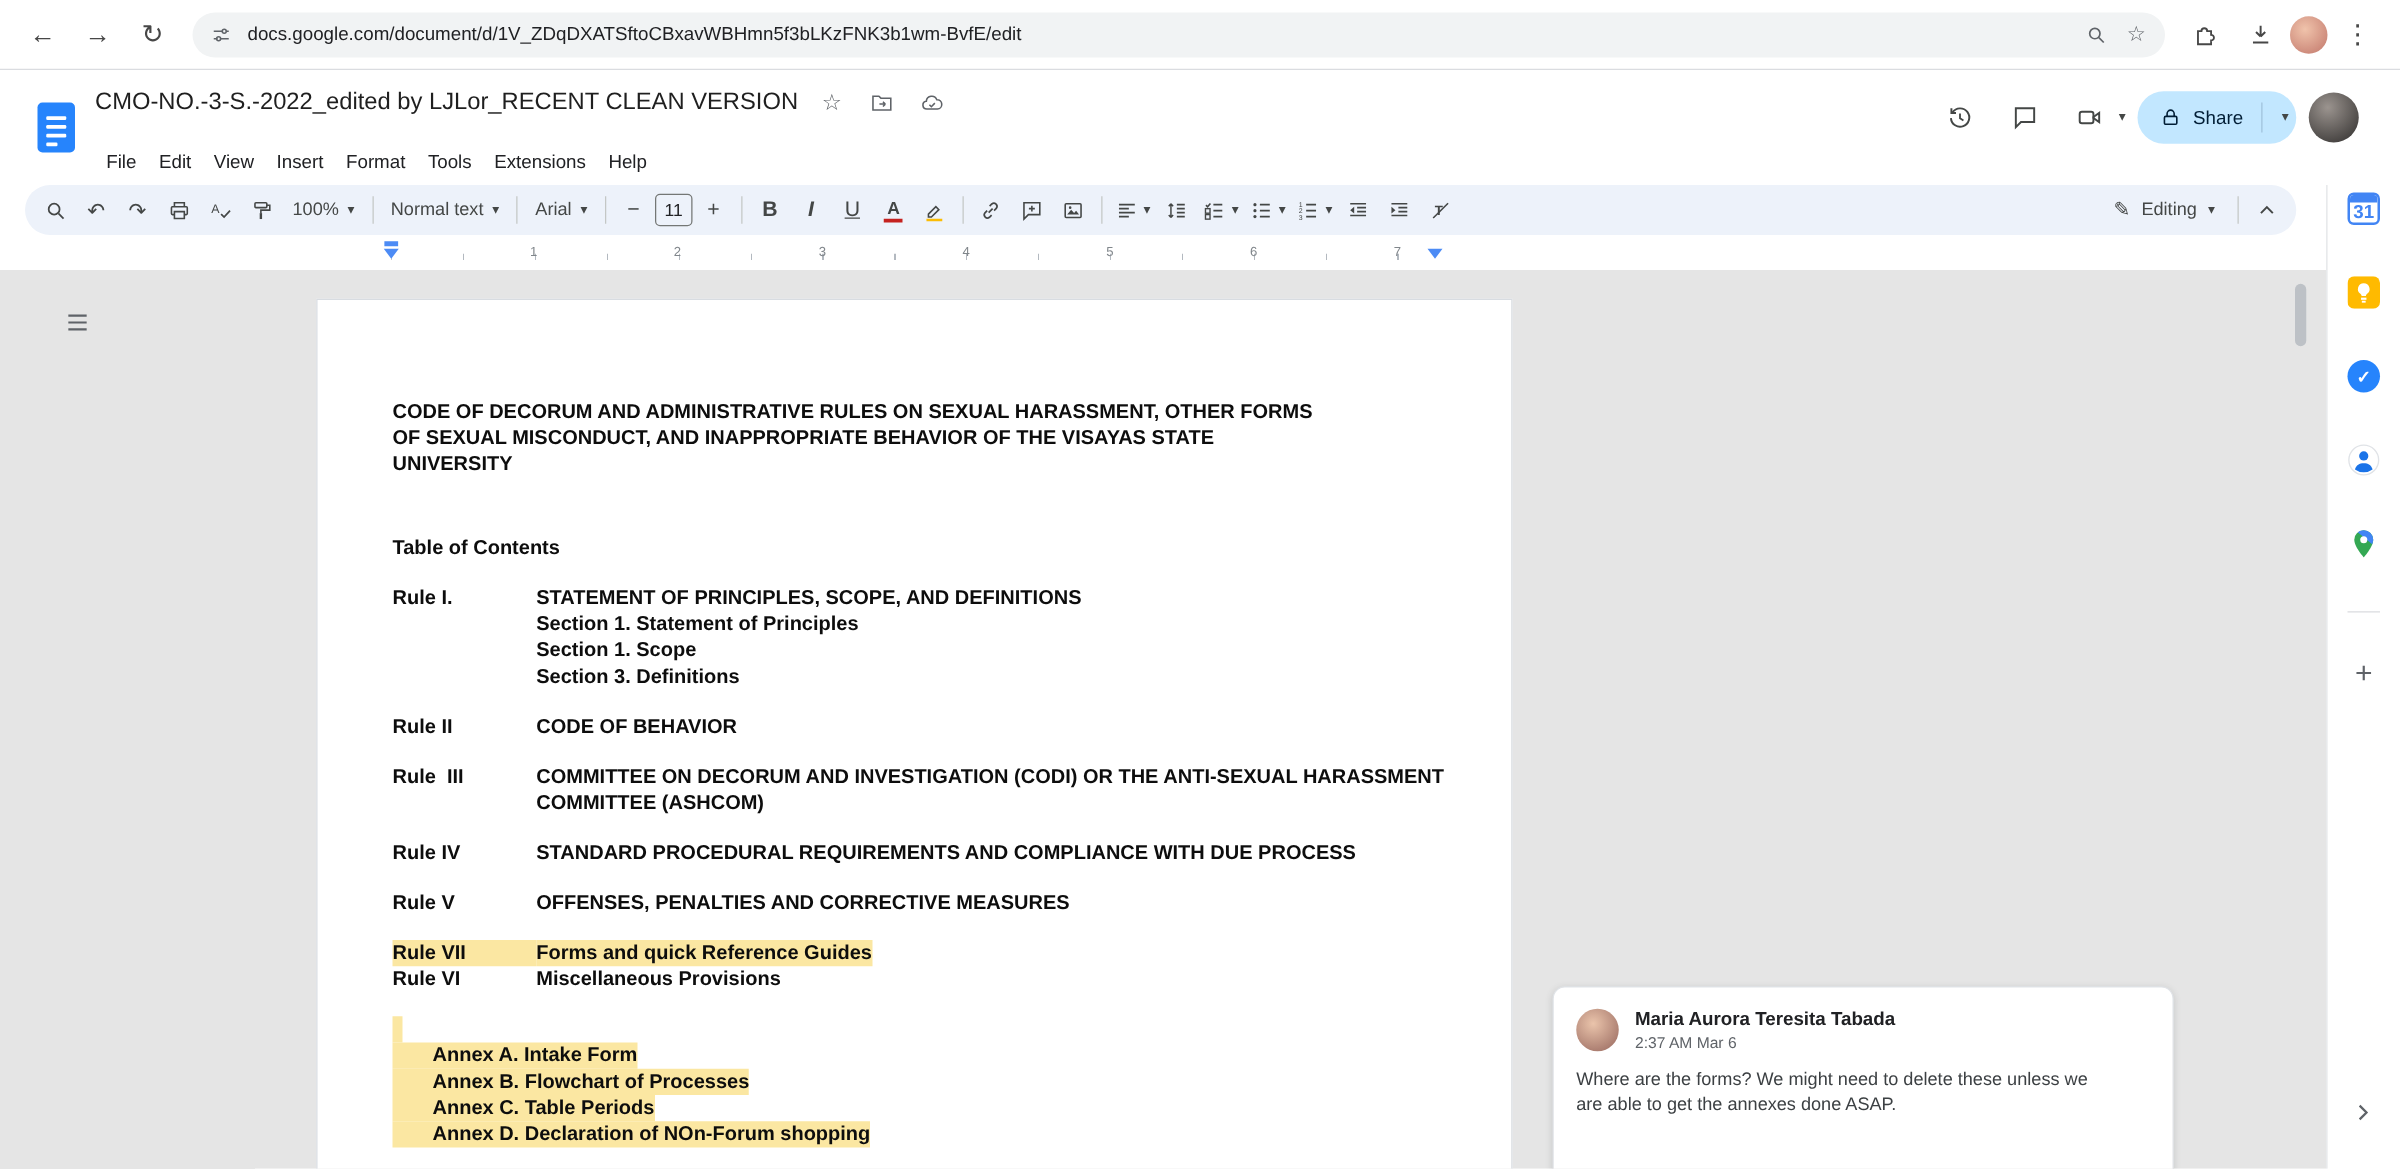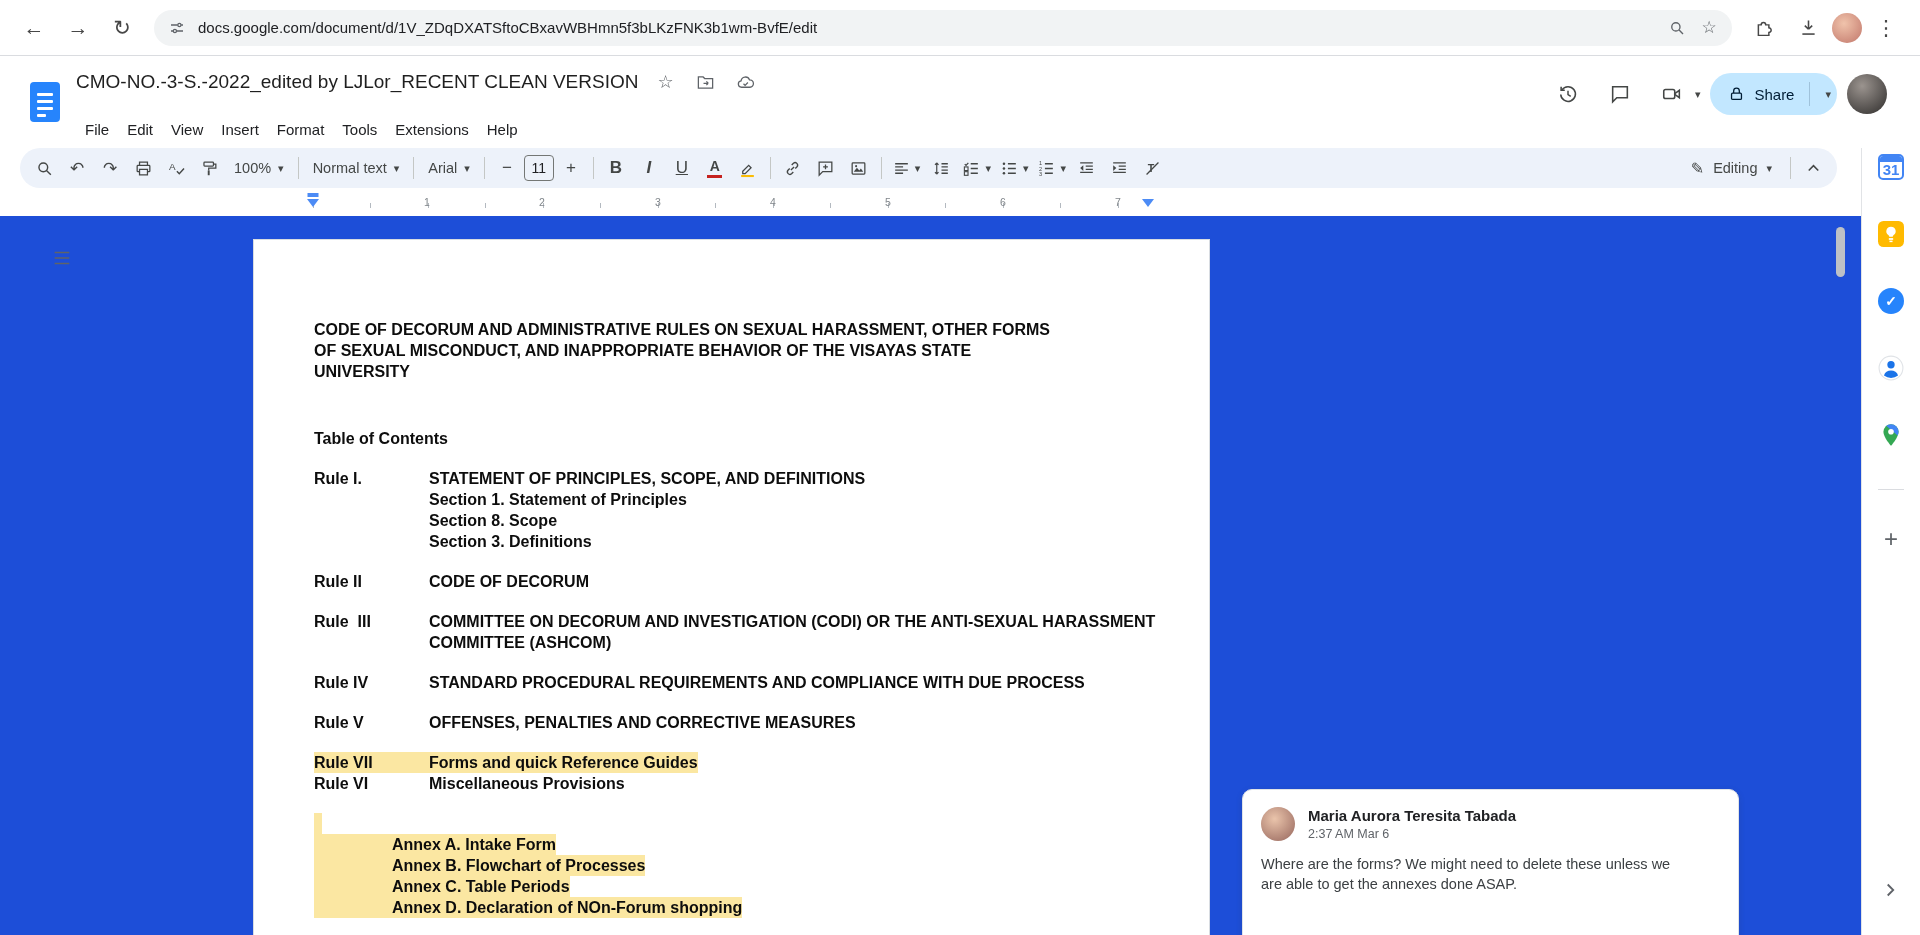--- a/index.html
+++ b/index.html
@@ -70,39 +70,39 @@
   #ruler{position:absolute;top:188px;left:0;right:59px;height:28px;background:#fff}
   .rnum{position:absolute;top:8px;font-size:10.5px;color:#80868b;transform:translateX(-50%)}
   .rticks{position:absolute;left:313px;width:836px;top:15px;height:5px;
     background:repeating-linear-gradient(to right,#b3b9c0 0 1px,transparent 1px 57.5px)}
   .mk-rect{position:absolute;top:5px;width:11px;height:4px;background:#4c8bf5;transform:translateX(-50%)}
   .mk-tri{position:absolute;top:11px;width:0;height:0;border-left:6px solid transparent;
     border-right:6px solid transparent;border-top:8px solid #4c8bf5;transform:translateX(-50%)}
   .vnum{position:absolute;left:7px;font-size:10.5px;color:#80868b}
 
   
-  #canvas{position:absolute;top:216px;left:0;right:59px;bottom:0;background:#1d4ed8;overflow:hidden}
+  #canvas{position:absolute;top:216px;left:0;right:59px;bottom:0;background:#e5e5e5;overflow:hidden}
   .outline-btn{position:absolute;left:48px;top:28px;width:28px;height:28px;display:flex;
     align-items:center;justify-content:center;color:#5f6368}
   .outline-btn svg{width:22px;height:22px}
   .page{position:absolute;left:253px;top:23px;width:957px;height:760px;background:#fff;
     border:1px solid #d8dce1}
   .doc-content{padding:79px 48px 0 60px;font-size:16px;line-height:21px;font-weight:700;color:#0d0d0d}
   .doc-heading{margin-bottom:46px}
   .toc-head{margin-bottom:19px}
   .trow{display:flex;margin-bottom:19px}
   .trow.tight{margin-bottom:0}
   .rlabel{flex:0 0 115px;white-space:pre}
   .rtextcol{flex:1;min-width:0}
   .rtext{flex:1;min-width:0}
   .hl{background:#fbe7a2}
   .blankline{height:21px}
   .hl-mark{display:inline-block;width:8px;height:21px;background:#fbe7a2}
   .annex-line{height:21px}
-  .annex-line .hl{display:inline-block;padding-left:78px}
+  .annex-line .hl{display:inline-block;padding-left:32px}
   .vscroll{position:absolute;left:1836px;top:11px;width:9px;height:50px;border-radius:5px;background:#bdc1c6}
 
   
   .comment-card{position:absolute;left:1242px;top:573px;width:497px;height:178px;background:#fff;
     border:1px solid #e0e3e7;border-radius:10px;box-shadow:0 2px 6px rgba(60,64,67,.18);
     padding:17px 18px}
   .cc-head{display:flex;align-items:center;gap:13px}
   .cc-avatar{width:34px;height:34px;border-radius:50%;flex:none;
     background:radial-gradient(circle at 40% 35%,#eac4ab,#95655c)}
   .cc-name{font-size:15px;font-weight:700;color:#202124}
@@ -432,28 +432,28 @@
           <div>UNIVERSITY</div>
         </div>
 
         <div class="toc-head">Table of Contents</div>
 
         <div class="trow">
           <span class="rlabel">Rule I.</span>
           <div class="rtextcol">
             <div>STATEMENT OF PRINCIPLES, SCOPE, AND DEFINITIONS</div>
             <div>Section 1. Statement of Principles</div>
-            <div>Section 8. Scope</div>
+            <div>Section 1. Scope</div>
             <div>Section 3. Definitions</div>
           </div>
         </div>
 
         <div class="trow">
           <span class="rlabel">Rule II</span>
-          <span class="rtext">CODE OF DECORUM</span>
+          <span class="rtext">CODE OF BEHAVIOR</span>
         </div>
 
         <div class="trow">
           <span class="rlabel">Rule  III</span>
           <span class="rtext">COMMITTEE ON DECORUM AND INVESTIGATION (CODI) OR THE ANTI-SEXUAL HARASSMENT COMMITTEE (ASHCOM)</span>
         </div>
 
         <div class="trow">
           <span class="rlabel">Rule IV</span>
           <span class="rtext">STANDARD PROCEDURAL REQUIREMENTS AND COMPLIANCE WITH DUE PROCESS</span>

